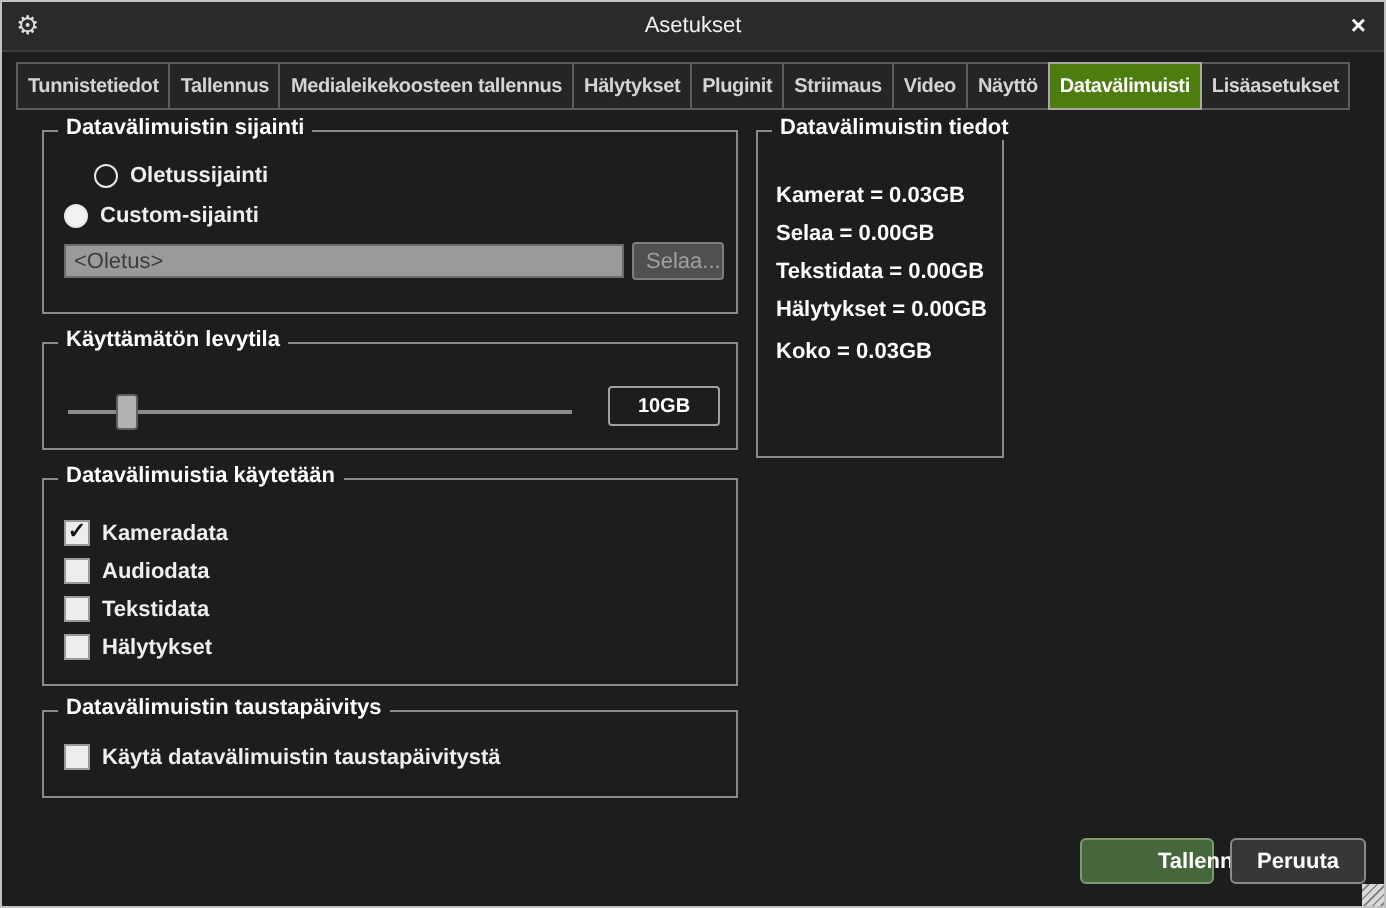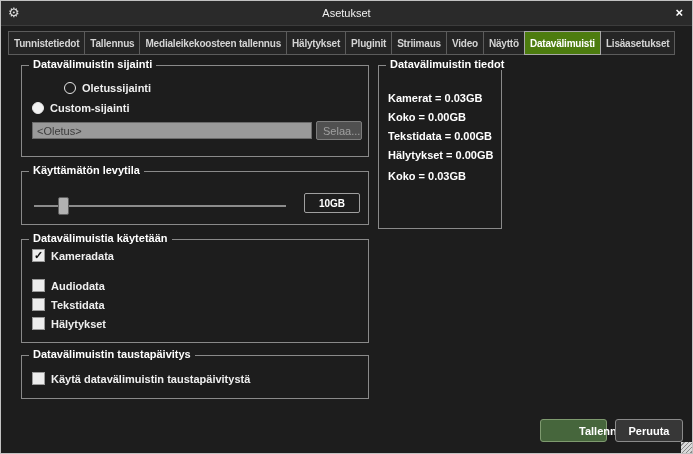--- a/index.html
+++ b/index.html
@@ -90,42 +90,42 @@
     <div class="tab">Pluginit</div>
     <div class="tab">Striimaus</div>
     <div class="tab">Video</div>
     <div class="tab">Näyttö</div>
     <div class="tab active">Datavälimuisti</div>
     <div class="tab">Lisäasetukset</div>
   </div>
 
   <div class="group" style="left:20px;top:64px;width:348px;height:92px;">
     <span class="legend">Datavälimuistin sijainti</span>
-    <div class="row" style="left:22px;top:16px;padding-left:20px;">
+    <div class="row" style="left:5px;top:16px;padding-left:20px;">
       <span class="radio"></span>
       <span>Oletussijainti</span>
     </div>
     <div class="row" style="left:10px;top:36px;">
       <span class="radio checked"></span>
       <span>Custom-sijainti</span>
     </div>
     <input class="path-input" type="text" value="&lt;Oletus&gt;" style="">
     <button class="browse-btn">Selaa...</button>
   </div>
 
   <div class="group" style="left:20px;top:170px;width:348px;height:54px;">
     <span class="legend">Käyttämätön levytila</span>
     <div class="slider-track"></div>
     <div class="slider-thumb"></div>
     <div class="value-box">10GB</div>
   </div>
 
   <div class="group" style="left:20px;top:238px;width:348px;height:104px;">
     <span class="legend">Datavälimuistia käytetään</span>
-    <div class="row" style="left:10px;top:9px;align-items:center;">
+    <div class="row" style="left:10px;top:20px;align-items:center;">
       <span class="checkbox checked"></span>
       <span>Kameradata</span>
     </div>
     <div class="row" style="left:10px;top:39px;">
       <span class="checkbox"></span>
       <span>Audiodata</span>
     </div>
     <div class="row" style="left:10px;top:58px;">
       <span class="checkbox"></span>
       <span>Tekstidata</span>
@@ -141,21 +141,21 @@
     <div class="row" style="left:10px;top:16px;">
       <span class="checkbox"></span>
       <span>Käytä datavälimuistin taustapäivitystä</span>
     </div>
   </div>
 
   <div class="group" style="left:377px;top:64px;width:124px;height:164px;">
     <span class="legend">Datavälimuistin tiedot</span>
     <div class="info-body">
       <div class="info-line">Kamerat = 0.03GB</div>
-      <div class="info-line">Koko = 0.00GB</div>
+      <div class="info-line">Selaa = 0.00GB</div>
       <div class="info-line">Tekstidata = 0.00GB</div>
       <div class="info-line">Hälytykset = 0.00GB</div>
       <div class="info-line koko">Koko = 0.03GB</div>
     </div>
   </div>
 
   <button class="btn btn-save">Tallenna</button>
   <button class="btn btn-cancel">Peruuta</button>
 
   <div class="grip"></div>

